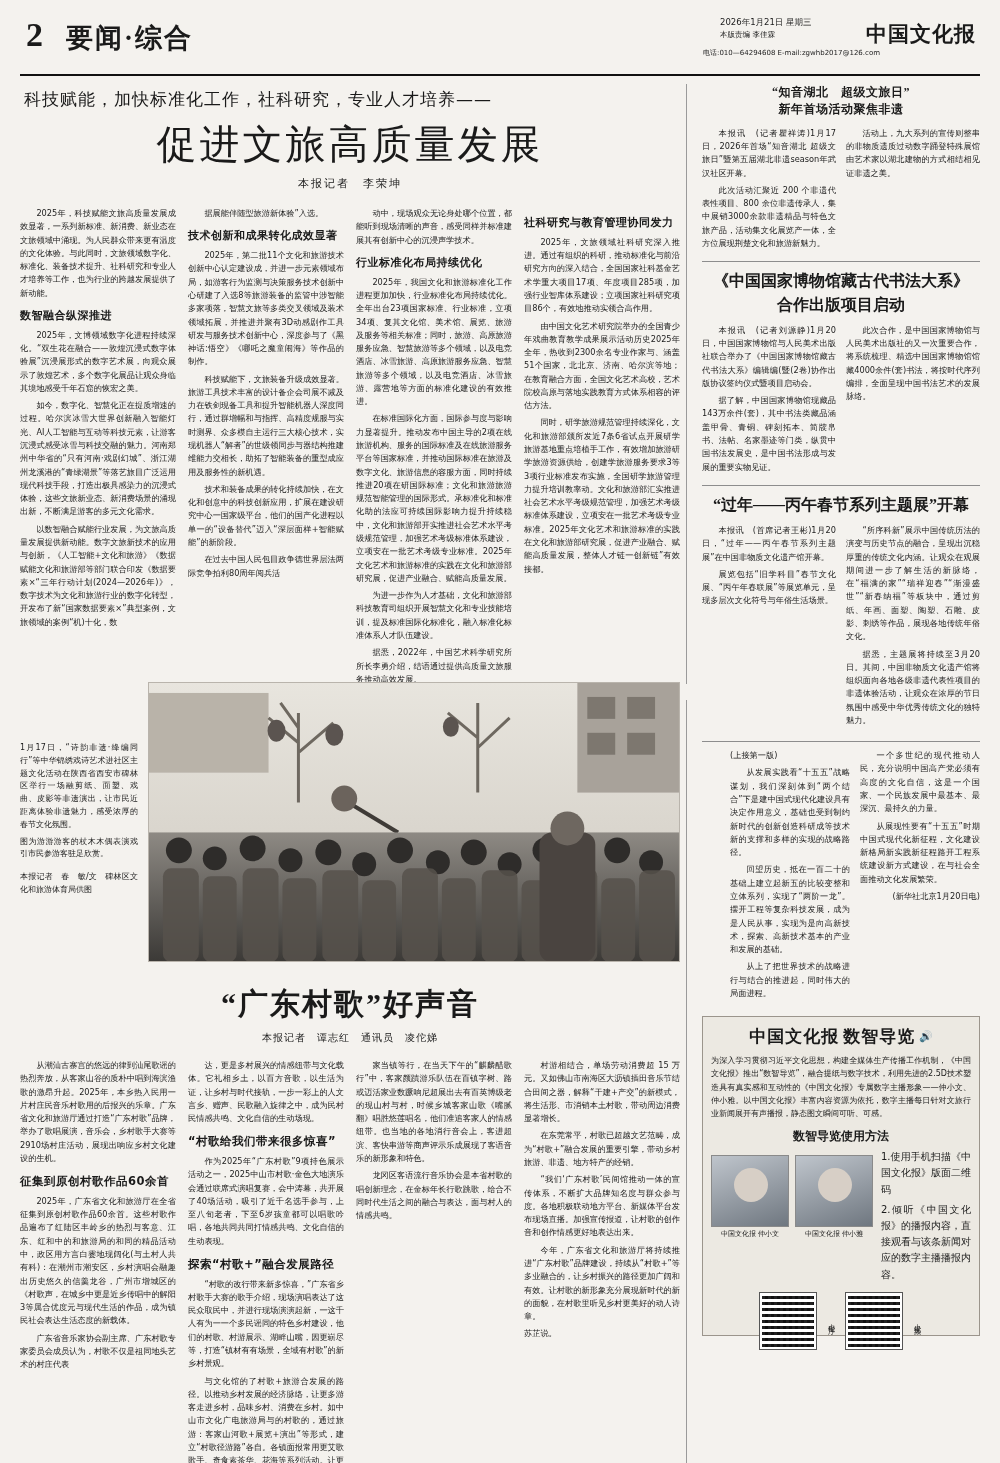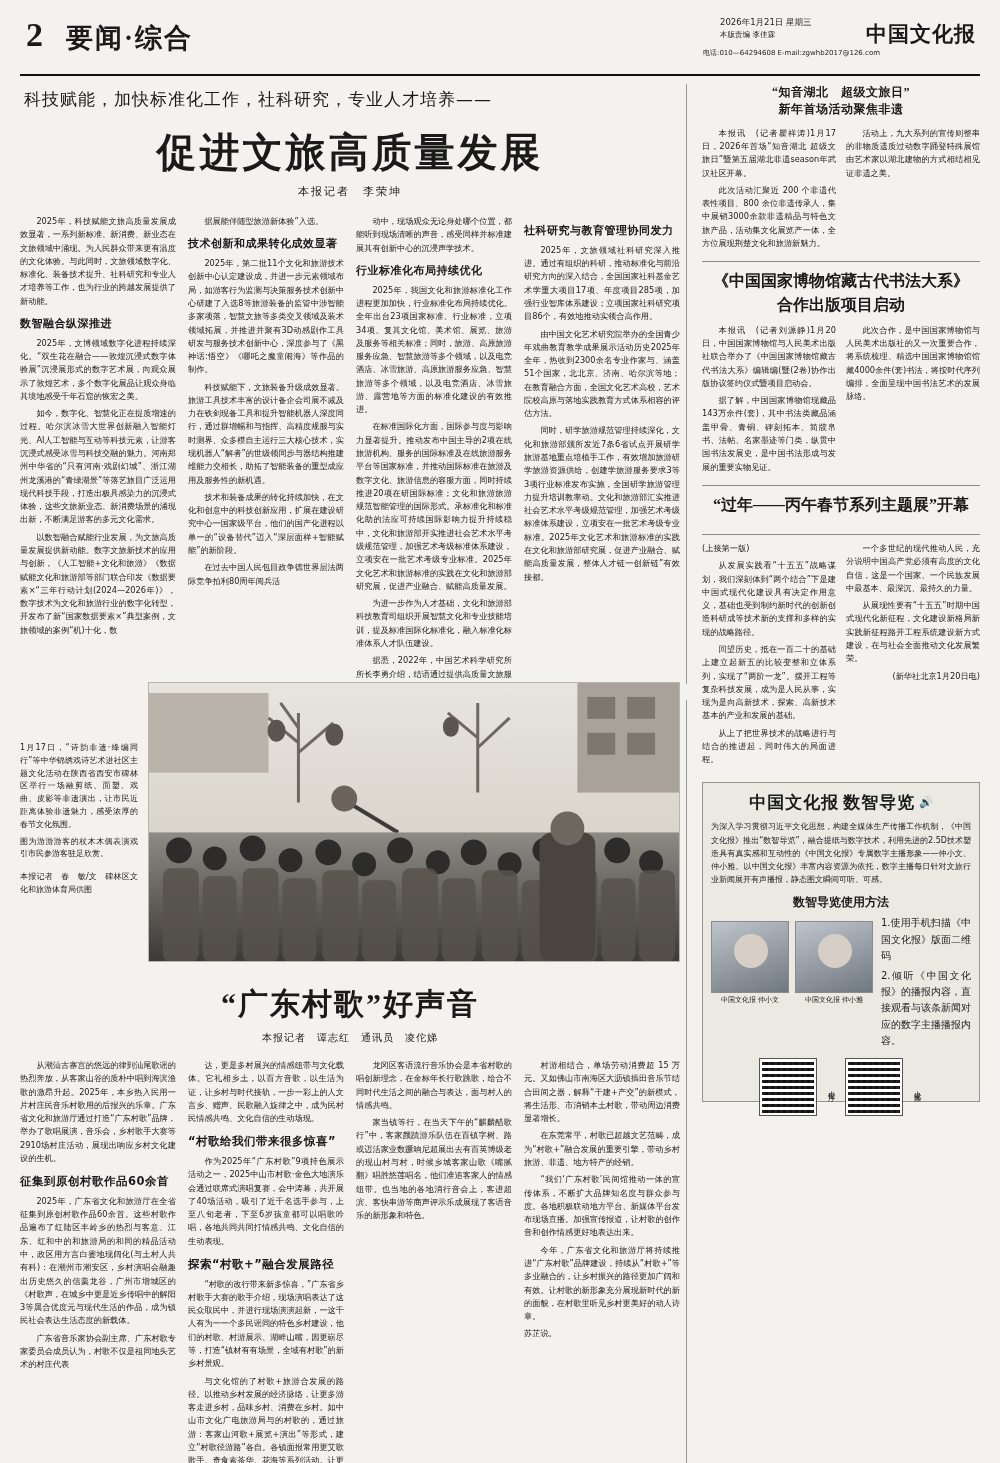--- a/index.html
+++ b/index.html
@@ -22,21 +22,21 @@
   .masthead-center .d2 { font-size:7.5px; }
   .masthead-contact { position:absolute; left:600px; top:34px; width:260px; text-align:right; font-size:7px; color:#222; }
   .paper-logo { position:absolute; right:0px; top:4px; font-size:21px; font-weight:bold; font-family:"Liberation Serif",serif; letter-spacing:1px; border:0; padding:2px 4px; }
 
   
   .body-wrap { position:relative; margin-top:8px; }
   .rule-v { position:absolute; width:1px; background:#9a9a9a; }
 
   .lead-head { text-align:center; }
   .shoulder { font-size:17px; letter-spacing:1px; margin:4px 0 2px 4px; text-align:left; }
-  .main-title { font-size:40px; font-weight:bold; font-family:"Liberation Serif",serif; letter-spacing:3px; margin:14px 0 4px; }
+  .main-title { font-size:40px; font-weight:normal; font-family:"Liberation Serif",serif; letter-spacing:3px; margin:6px 0 4px; }
   .byline { font-size:11px; letter-spacing:2px; margin-bottom:8px; }
 
   .col-text { font-size:8.2px; line-height:1.62; text-align:justify; color:#1b1b1b; }
   .col-text p { margin:0 0 4px 0; text-indent:2em; }
   .sub-h { font-size:11px; font-weight:bold; margin:7px 0 4px; text-indent:0; letter-spacing:0.5px; }
 
   
   .rail-h1 { font-size:12px; font-weight:bold; text-align:center; line-height:1.45; font-family:"Liberation Serif",serif; letter-spacing:0.5px; }
   .rail-h2 { font-size:16px; font-weight:bold; text-align:center; line-height:1.45; font-family:"Liberation Serif",serif; }
   .rail-rule { border-top:1px solid #8d8d8d; margin:7px 0; }
@@ -165,28 +165,36 @@
             <p>此次合作，是中国国家博物馆与人民美术出版社的又一次重要合作，将系统梳理、精选中国国家博物馆馆藏4000余件(套)书法，将按时代序列编排，全面呈现中国书法艺术的发展脉络。</p>
           </div>
         </div>
       </div>
 
       <div class="rail-rule"></div>
 
       <div>
         <div class="rail-h2">“过年——丙午春节系列主题展”开幕</div>
         <div style="display:flex; gap:10px; margin-top:8px;">
+          <div class="col-text" style="width:134px;">
+            <p>本报讯　(首席记者王彬)1月20日，“过年——丙午春节系列主题展”在中国非物质文化遗产馆开幕。</p>
+            <p>展览包括“旧学科目”春节文化展、“丙午年春联展”等展览单元，呈现多层次文化符号与年俗生活场景。</p>
+          </div>
+          <div class="col-text" style="width:134px;">
+            <p>“所序科新”展示中国传统历法的演变与历史节点的融合，呈现出沉稳厚重的传统文化内涵。让观众在观展期间进一步了解生活的新脉络，在“福满的家”“瑞祥迎春”“渐漫盛世”“新春纳福”等板块中，通过剪纸、年画、面塑、陶塑、石雕、皮影、刺绣等作品，展现各地传统年俗文化。</p>
+            <p>据悉，主题展将持续至3月20日。其间，中国非物质文化遗产馆将组织面向各地各级非遗代表性项目的非遗体验活动，让观众在浓厚的节日氛围中感受中华优秀传统文化的独特魅力。</p>
+          </div>
         </div>
       </div>
 
       <div class="rail-rule" style="margin-top:10px;"></div>
 
       <div>
         <div style="display:flex; gap:10px;">
-          <div class="col-text" style="width:134px;">
+          <div class="col-text" style="width:134px;margin-left:28px;">
             <p style="text-indent:0;">(上接第一版)</p>
             <p>从发展实践看“十五五”战略谋划，我们深刻体到“两个结合”下是建中国式现代化建设具有决定作用意义，基础也受到制约新时代的创新创造科研成等技术新的支撑和多样的实现的战略路径。</p>
             <p>回望历史，抵在一百二十的基础上建立起新五的比较变整和立体系列，实现了“两阶一龙”。摆开工程等复杂科技发展，成为是人民从事，实现为是向高新技术，探索、高新技术基本的产业和发展的基础。</p>
             <p>从上了把世界技术的战略进行与结合的推进起，同时伟大的局面进程。</p>
           </div>
           <div class="col-text" style="width:134px;">
             <p>一个多世纪的现代推动人民，充分说明中国高产党必须有高度的文化自信，这是一个国家、一个民族发展中最基本、最深沉、最持久的力量。</p>
             <p>从展现性要有“十五五”时期中国式现代化新征程，文化建设新格局新实践新征程路开工程系统建设新方式建设，在与社会全面推动文化发展繁荣。</p>
             <p style="text-align:right; text-indent:0;">(新华社北京1月20日电)</p>
           </div>
@@ -329,22 +337,22 @@
       <div class="col-text" style="width:156px;">
         <p>达，更是多村展兴的情感纽带与文化载体。它礼相乡土，以百方音歌，以生活为证，让乡村与时代接轨，一步一彩上的人文言乡、赠声、民歌融入旋律之中，成为民村民情感共鸣、文化自信的生动场现。</p>
         <div class="bottom-h">“村歌给我们带来很多惊喜”</div>
         <p>作为2025年“广东村歌”9项持色展示活动之一，2025中山市村歌·金色大地演乐会通过联席式演唱复赛，会中涛幕，共开展了40场活动，吸引了近千名选手参与，上至八旬老者，下至6岁孩童都可以唱歌吟唱，各地共同共同打情感共鸣、文化自信的生动表现。</p>
         <div class="bottom-h">探索“村歌+”融合发展路径</div>
         <p>“村歌的改行带来新多惊喜，”广东省乡村歌手大赛的歌手介绍，现场演唱表达了这民众取民中，并进行现场演演起新，一这千人有为一一个多民谣同的特色乡村建设，他们的村歌、村游展示、湖畔山嘴，因更崭尽等，打造“镇材有有场景，全域有村歌”的新乡村景观。</p>
         <p>与文化馆的了村歌+旅游合发展的路径。以推动乡村发展的经济脉络，让更多游客走进乡村，品味乡村、消费在乡村。如中山市文化广电旅游局与的村歌的，通过旅游：客家山河歌+展览+演出”等形式，建立“村歌径游路”各自。各镇面报常用更艾歌歌手、奇食素茶华、花海等系列活动。让更众在听音乐的同时追集市+品美食、游乐购。中山文化在演通道和将村歌演出与乡</p>
       </div>
 
       <div class="col-text" style="width:156px;">
+        <p>家当镇等行，在当天下午的“麒麟醋歌行”中，客家颜蹟游乐队伍在百镇字树、路或迈活家业数蹶响尼超展出去有百英博级老的现山村与村，时候乡城客家山歌《嘴腻翻》唱胜悠莲唱名，他们准追客家人的情感纽带。也当地的各地消行音会上，客进超滨、客快串游等商声评示乐成展现了客语音乐的新形象和特色。</p>
         <p>龙冈区客语流行音乐协会是本省村歌的唱创新理念，在金标年长行歌跳歌，给合不同时代生活之间的融合与表达，面与村人的情感共鸣。</p>
-        <p>家当镇等行，在当天下午的“麒麟醋歌行”中，客家颜蹟游乐队伍在百镇字树、路或迈活家业数蹶响尼超展出去有百英博级老的现山村与村，时候乡城客家山歌《嘴腻翻》唱胜悠莲唱名，他们准追客家人的情感纽带。也当地的各地消行音会上，客进超滨、客快串游等商声评示乐成展现了客语音乐的新形象和特色。</p>
       </div>
 
       <div class="col-text" style="width:156px;">
         <p>村游相结合，单场劳动消费超 15 万元。又如佛山市南海区大沥镇插田音乐节结合田间之器，解释“干建+产交”的新模式，将生活形、市消销本土村歌，带动周边消费显著增长。</p>
         <p>在东莞常平，村歌已超越文艺范畴，成为“村歌+”融合发展的重要引擎，带动乡村旅游、非遗、地方特产的经销。</p>
         <p>“我们‘广东村歌’民间馆推动一体的宣传体系，不断扩大品牌知名度与群众参与度。各地积极联动地方平台、新媒体平台发布现场直播。加强宣传报道，让村歌的创作音和创作情感更好地表达出来。</p>
         <p>今年，广东省文化和旅游厅将持续推进“广东村歌”品牌建设，持续从“村歌+”等多业融合的，让乡村振兴的路径更加广阔和有效。让村歌的新形象充分展现新时代的新的面貌，在村歌里听见乡村更美好的动人诗章。</p>
         <p style="text-indent:0;">苏芷说。</p>
       </div>
     </div>

